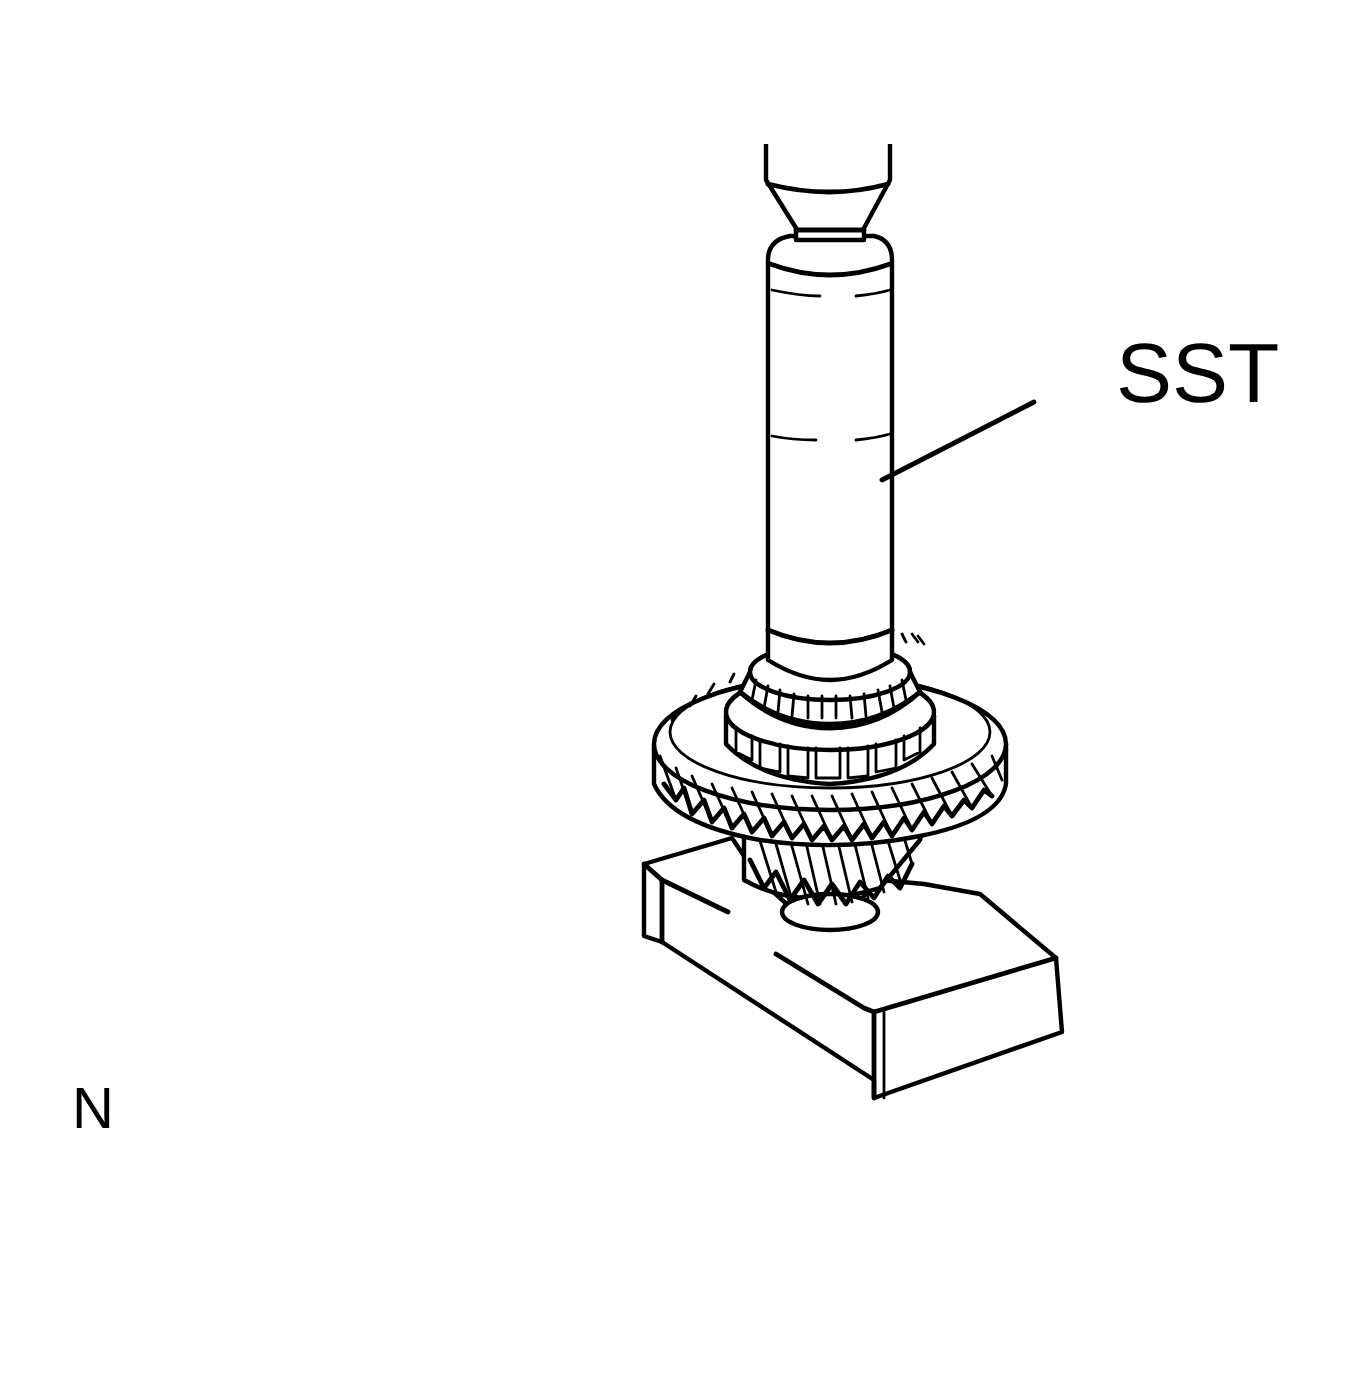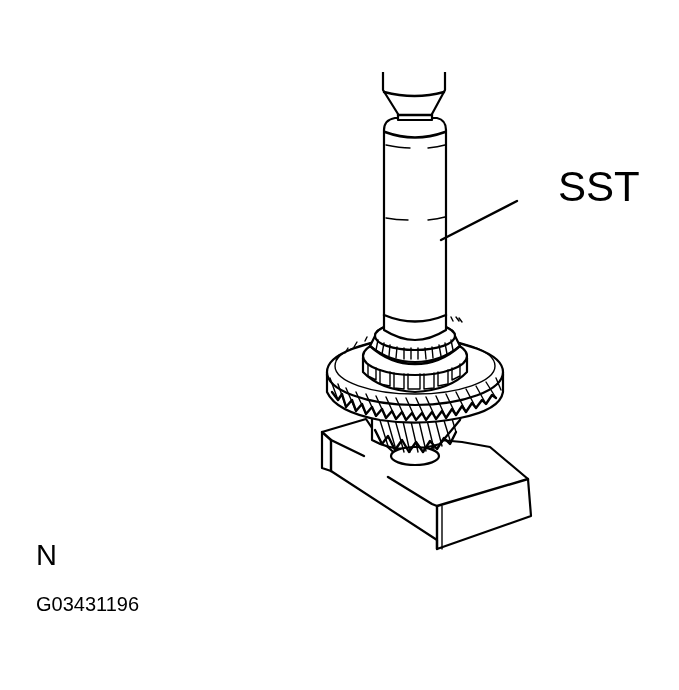--- a/index.html
+++ b/index.html
@@ -72,14 +72,13 @@
       <path class="fillw" d="M383 72 L383 90 L398 114 L398 120 L432 120 L432 114 L445 90 L445 72"></path>
       <path class="ln" d="M384 92 Q415 100 444 92"></path>
       <path class="ln" d="M398 115 L432 115"></path>
     </g>
 
     <line x1="441" y1="240" x2="517" y2="201" class="ln"></line>
   </svg>
 
   <div class="lbl" id="sst-label">SST</div>
   <div class="lbl" id="view-label">N</div>
-  <div class="lbl" id="fig-id">G03431196</div>
 </div>
 
 </body></html>

